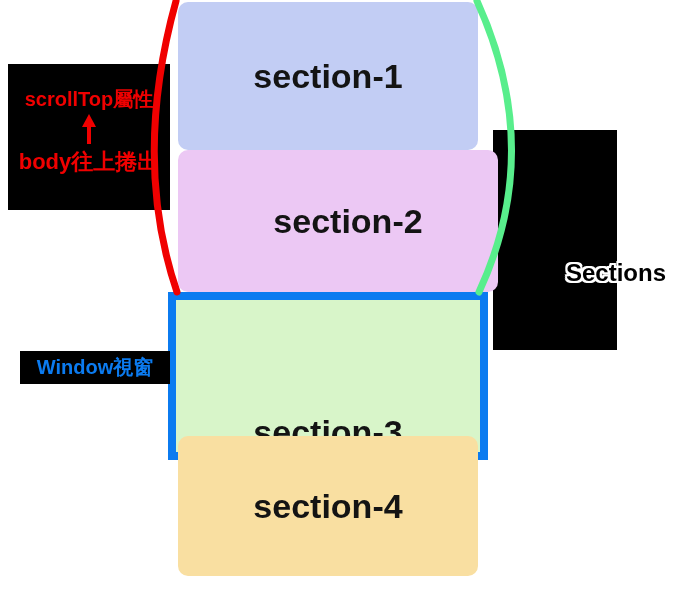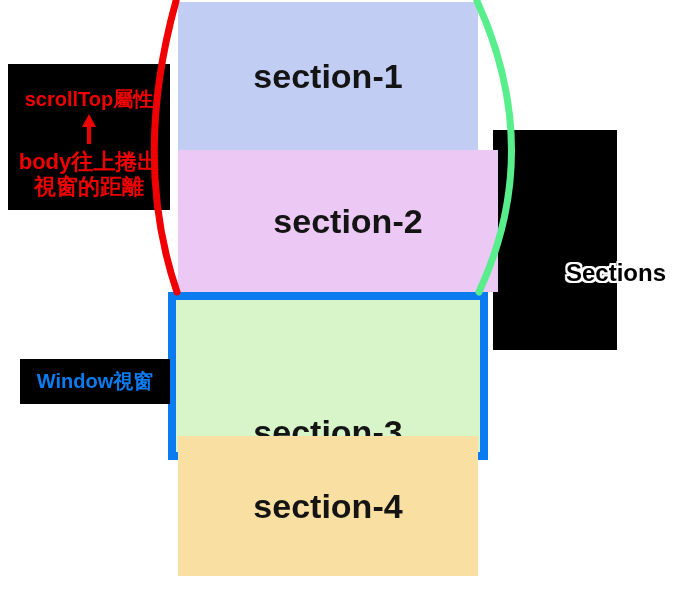--- a/index.html
+++ b/index.html
@@ -9,20 +9,21 @@
     font-family:"Liberation Sans","DejaVu Sans",sans-serif;
   }
   .abs{position:absolute;}
 
   
   .section{
     left:178px;width:300px;
     display:flex;align-items:center;justify-content:center;
     font-weight:bold;font-size:34px;color:#141414;
     letter-spacing:0px;
+    border-radius:10px;
   }
   .section-1{top:2px;height:148px;background:#c2cdf4;}
   .section-2{top:150px;height:142px;background:#ecc8f4;padding-left:20px;}
   .section-4{top:436px;height:140px;background:#f9dfa1;}
 
   
   .window-box{
     left:168px;top:292px;width:304px;height:152px;
     border:8px solid #0b7bf0;background:#d8f5c9;
     display:flex;align-items:flex-end;justify-content:center;
@@ -35,21 +36,21 @@
     display:flex;flex-direction:column;align-items:center;
     text-align:center;color:#f00000;font-weight:bold;
     padding-top:24px;box-sizing:border-box;
   }
   .scrolltop-box .l1{font-size:20px;line-height:22px;}
   .scrolltop-box .l2{font-size:22px;line-height:25px;}
   .scrolltop-box .l3{font-size:22px;line-height:25px;}
   .arrow-wrap{height:34px;display:flex;align-items:center;justify-content:center;margin:3px 0 2px 0;}
 
   .window-label-box{
-    left:20px;top:359px;width:150px;height:45px;background:#000;
+    left:20px;top:351px;width:150px;height:33px;background:#000;
     display:flex;align-items:center;justify-content:center;
     color:#0b7bf0;font-weight:bold;font-size:20px;
   }
 
   .right-black-box{
     left:493px;top:130px;width:124px;height:220px;background:#000;
   }
   .sections-label{
     left:566px;top:224px;
     font-weight:bold;font-size:24px;color:#000;
@@ -83,21 +84,20 @@
 
 <div class="abs scrolltop-box">
   <div class="l1">scrollTop屬性</div>
   <div class="arrow-wrap">
     <svg width="18" height="32" viewBox="0 0 18 32" aria-hidden="true">
       <line x1="9" y1="30" x2="9" y2="9" stroke="#f00000" stroke-width="4"></line>
       <polygon points="9,0 2,13 16,13" fill="#f00000"></polygon>
     </svg>
   </div>
   <div class="l2">body往上捲出</div>
-  <div class="l3">視窗的距離</div>
 </div>
 
 <div class="abs window-label-box">
   <span>Window視窗</span>
 </div>
 
 <div class="abs sections-label">Sections</div>
 
 <svg class="abs curves" width="700" height="602" viewBox="0 0 700 602">
   <path d="M 176 1 Q 132 160 177 292" fill="none" stroke="#f00000" stroke-width="7" stroke-linecap="round"></path>

